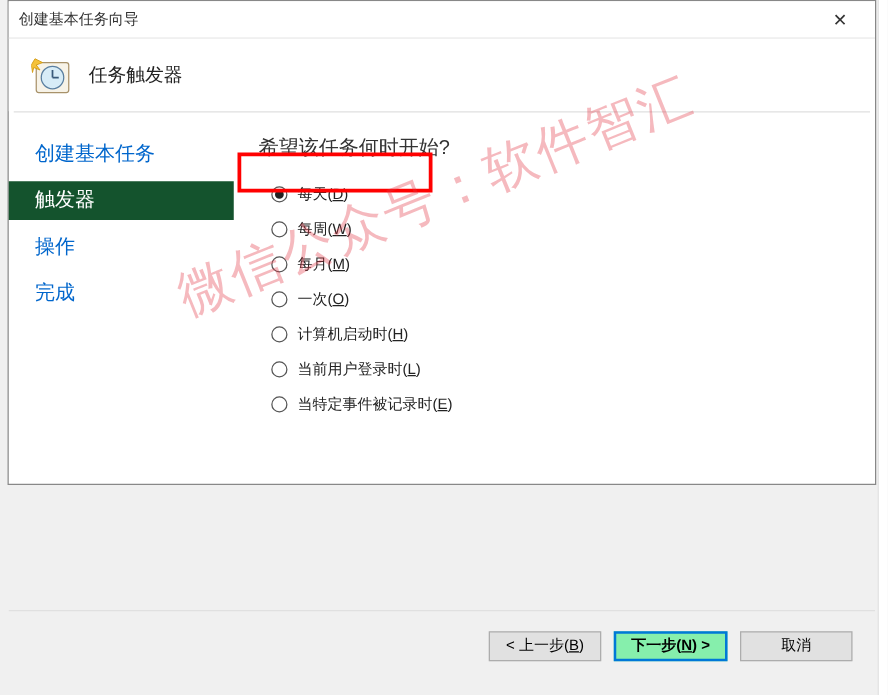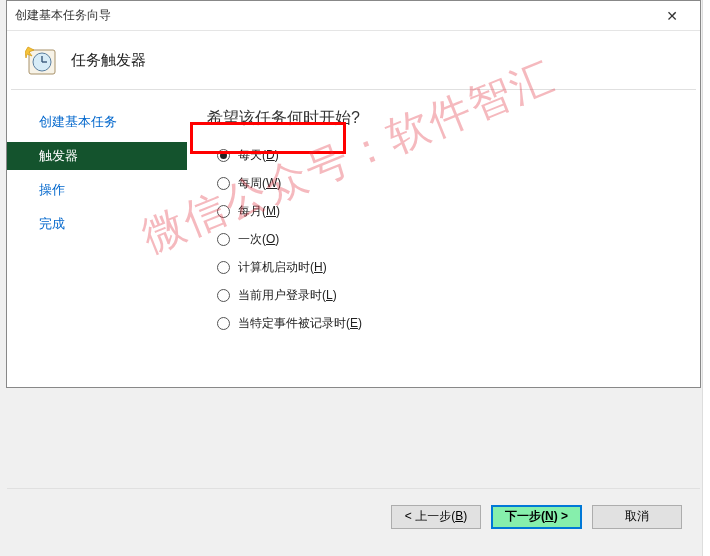--- a/index.html
+++ b/index.html
@@ -50,22 +50,22 @@
     .divider { height: 1px; background: #e0e0e0; margin: 0 4px 0 4px; }
     .body {
       display: flex;
       height: 398px;
     }
     .sidebar {
       width: 180px;
       padding-top: 18px;
     }
     .side-item {
-      padding: 5px 0 5px 32px;
-      font-size: 13px;
+      padding: 5px 0 5px 21px;
+      font-size: 16px;
       color: #0066cc;
       cursor: default;
       margin-bottom: 6px;
     }
     .side-item.active {
       background: #14532d;
       color: #ffffff;
     }
     .content {
       flex: 1;

